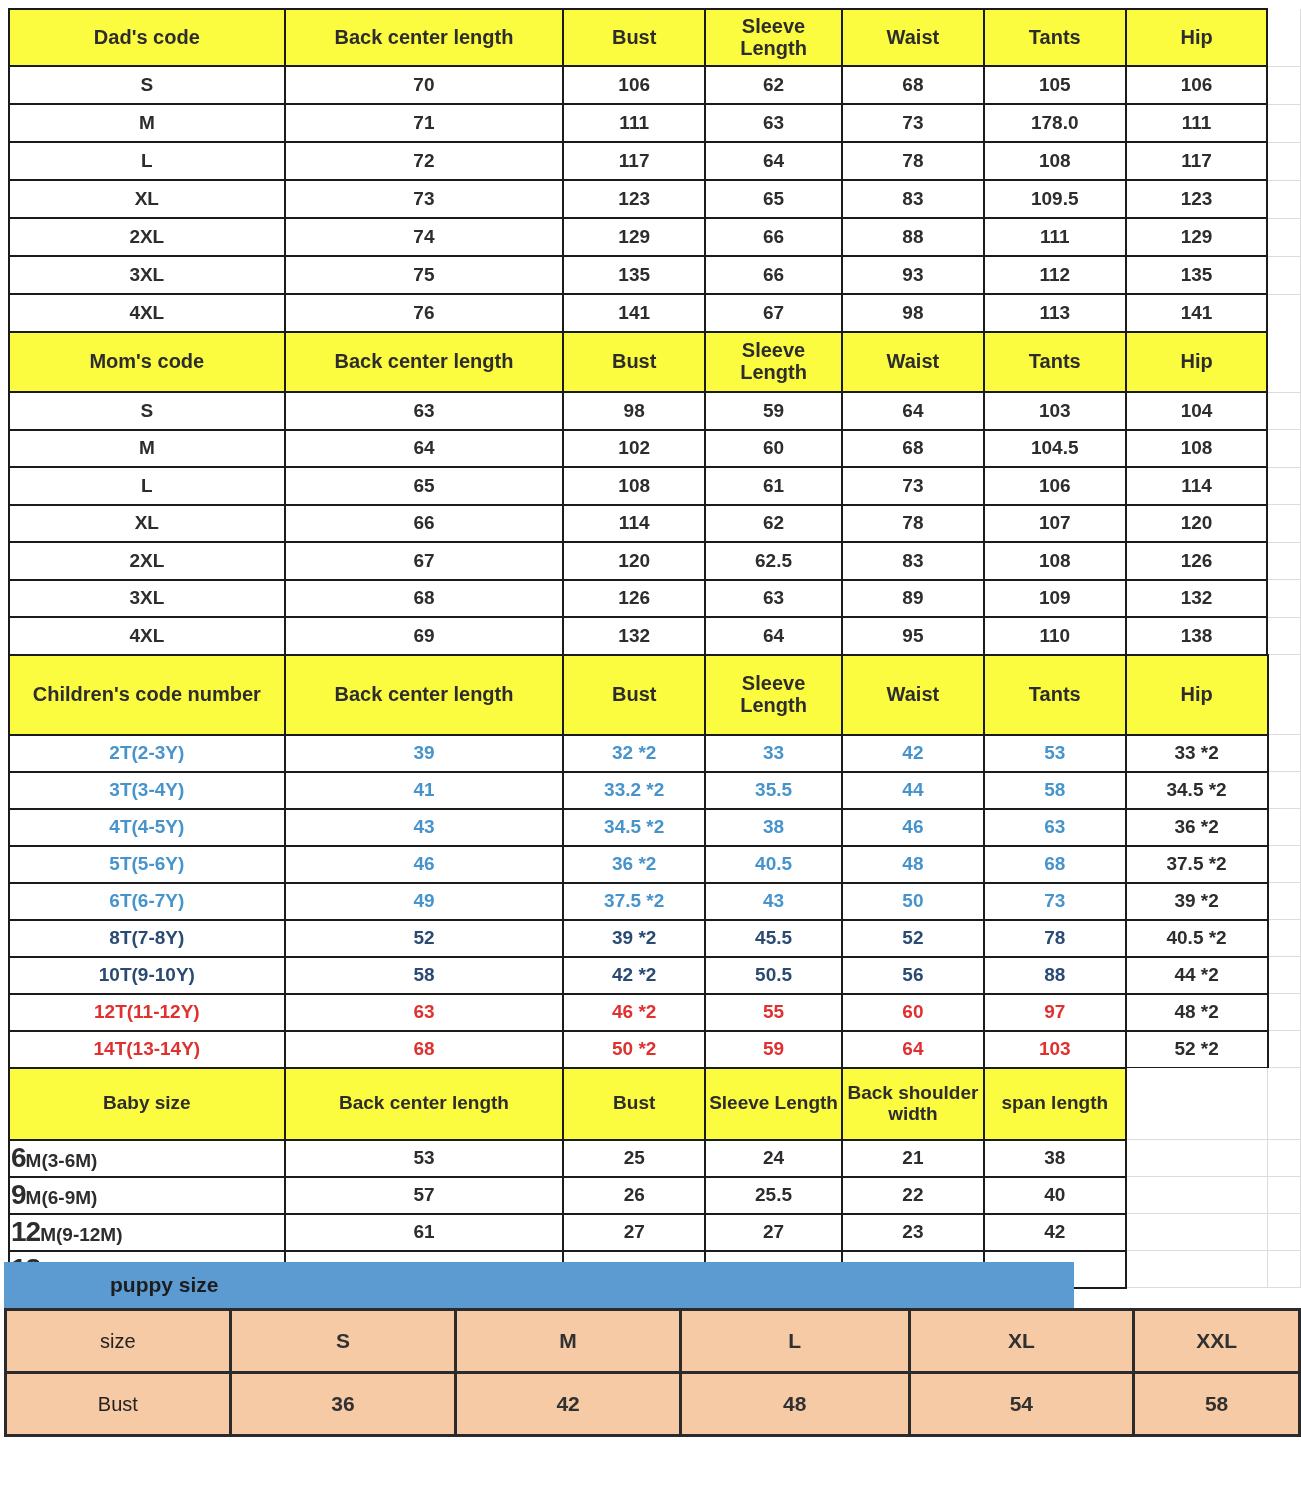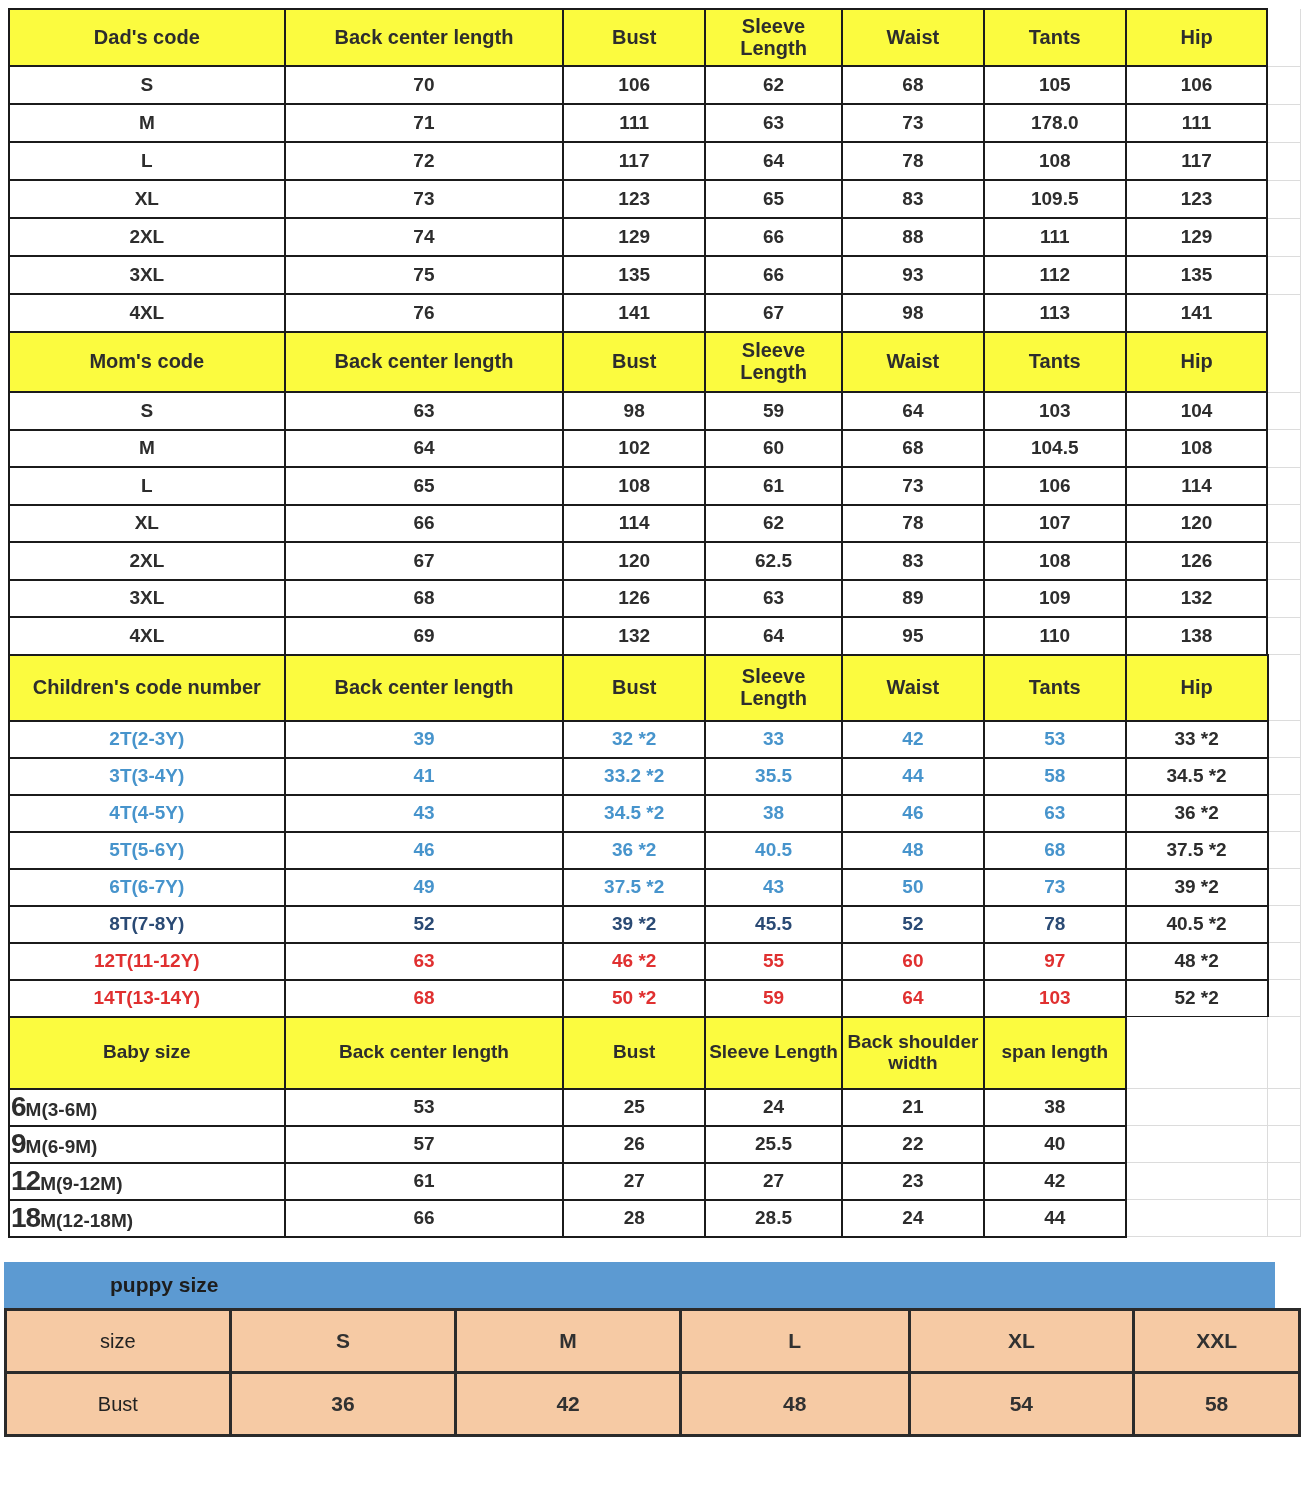--- a/index.html
+++ b/index.html
@@ -45,21 +45,21 @@
   
   .grid td.blbl{text-align:left;padding-left:1px;}
   .blbl .big{font-size:28px;letter-spacing:-1px;}
   .blbl .rest{font-size:19px;}
 
   
   #baby-table td.hd{font-size:19px;}
 
   
   .puppy-band{
-    position:absolute;left:4px;top:1262px;width:1271px;height:46px;
+    position:absolute;left:4px;top:1262px;width:1070px;height:46px;
     background:var(--band_blue);
   }
   .puppy-band span{
     position:absolute;left:106px;top:0;line-height:46px;
     font-size:21px;font-weight:bold;color:#1d1d1d;
   }
   #puppy-table{
     position:absolute;left:4px;top:1308px;
     border-collapse:collapse;table-layout:fixed;
   }
@@ -268,21 +268,21 @@
           <col style="width: 276px;">
           <col style="width: 279px;">
           <col style="width: 142px;">
           <col style="width: 137px;">
           <col style="width: 142px;">
           <col style="width: 142px;">
           <col style="width: 142px;">
           <col style="width: 33px;">
         </colgroup>
         <tbody>
-          <tr style="height: 66px;">
+          <tr style="height: 80px;">
             <td class="hd">Children's code number</td>
             <td class="hd">Back center length</td>
             <td class="hd">Bust</td>
             <td class="hd">Sleeve Length</td>
             <td class="hd">Waist</td>
             <td class="hd">Tants</td>
             <td class="hd">Hip</td>
             <td class="strip"></td>
           </tr>
           <tr class="c-blue" style="height: 37px;">
@@ -336,20 +336,30 @@
             <td class="strip"></td>
           </tr>
           <tr class="c-navy" style="height: 37px;">
             <td class="lbl">8T(7-8Y)</td>
             <td class="val">52</td>
             <td class="val">39 *2</td>
             <td class="val">45.5</td>
             <td class="val">52</td>
             <td class="val">78</td>
             <td class="val fd">40.5 *2</td>
+            <td class="strip"></td>
+          </tr>
+          <tr class="c-navy" style="height: 37px;">
+            <td class="lbl">10T(9-10Y)</td>
+            <td class="val">58</td>
+            <td class="val">42 *2</td>
+            <td class="val">50.5</td>
+            <td class="val">56</td>
+            <td class="val">88</td>
+            <td class="val fd">44 *2</td>
             <td class="strip"></td>
           </tr>
           <tr class="c-red" style="height: 37px;">
             <td class="lbl">12T(11-12Y)</td>
             <td class="val">63</td>
             <td class="val">46 *2</td>
             <td class="val">55</td>
             <td class="val">60</td>
             <td class="val">97</td>
             <td class="val fd">48 *2</td>

